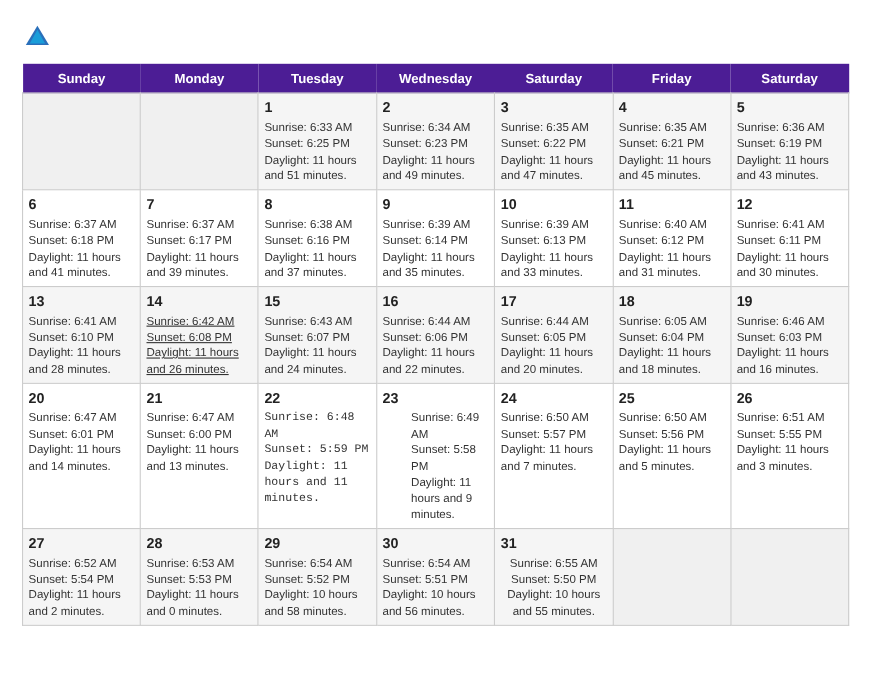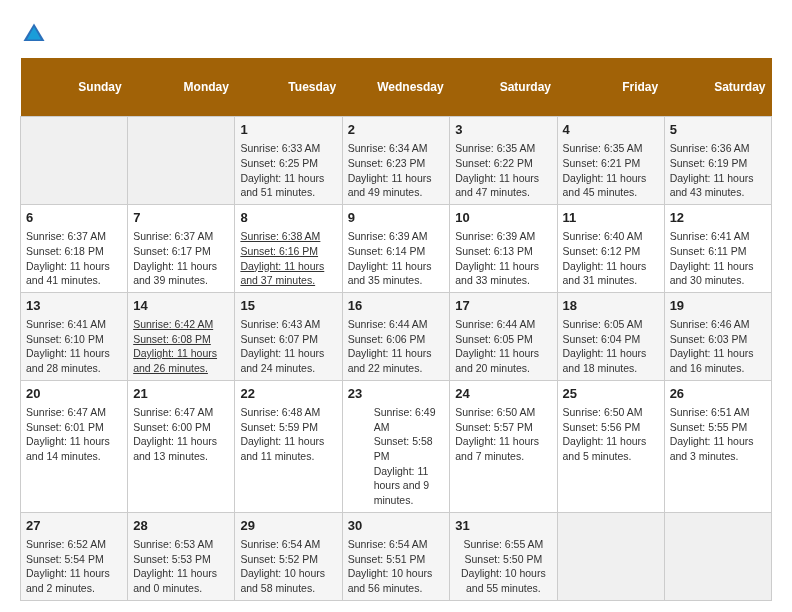--- a/index.html
+++ b/index.html
@@ -43,24 +43,24 @@
     .title-location {
       font-size: 16px;
       color: #444;
     }
     table {
       width: 100%;
       border-collapse: collapse;
       font-size: 11px;
     }
     thead tr th {
-      background-color: #a16207;
+      background-color: #4c1d95;
       color: #fff;
-      text-align: right;
-      padding: 22px 6px;
+      text-align: center;
+      padding: 6px 6px;
       font-size: 12px;
       font-weight: bold;
     }
     tbody tr td {
       border: 1px solid #ccc;
       vertical-align: top;
       padding: 4px 5px;
       width: 108px;
       min-height: 70px;
       color: #222;
@@ -161,21 +161,21 @@
 Daylight: 11 hours and 41 minutes.</div>
         </td>
         <td>
           <span class="day-number">7</span>
           <div class="day-info" style="white-space: pre-line;">Sunrise: 6:37 AM
 Sunset: 6:17 PM
 Daylight: 11 hours and 39 minutes.</div>
         </td>
         <td>
           <span class="day-number">8</span>
-          <div class="day-info" style="white-space: pre-line; text-decoration: underline;">Sunrise: 6:38 AM
+          <div class="day-info" style="white-space: pre-line;">Sunrise: 6:38 AM
 Sunset: 6:16 PM
 Daylight: 11 hours and 37 minutes.</div>
         </td>
         <td>
           <span class="day-number">9</span>
           <div class="day-info" style="white-space: pre-line;">Sunrise: 6:39 AM
 Sunset: 6:14 PM
 Daylight: 11 hours and 35 minutes.</div>
         </td>
         <td>
@@ -249,21 +249,21 @@
 Daylight: 11 hours and 14 minutes.</div>
         </td>
         <td>
           <span class="day-number">21</span>
           <div class="day-info" style="white-space: pre-line;">Sunrise: 6:47 AM
 Sunset: 6:00 PM
 Daylight: 11 hours and 13 minutes.</div>
         </td>
         <td>
           <span class="day-number">22</span>
-          <div class="day-info" style="white-space: pre-line;">Sunrise: 6:48 AM
+          <div class="day-info" style="white-space: pre-line; font-family: Liberation Mono, monospace;">Sunrise: 6:48 AM
 Sunset: 5:59 PM
 Daylight: 11 hours and 11 minutes.</div>
         </td>
         <td>
           <span class="day-number">23</span>
           <div class="day-info" style="white-space: pre-line; margin-left: 26px;">Sunrise: 6:49 AM
 Sunset: 5:58 PM
 Daylight: 11 hours and 9 minutes.</div>
         </td>
         <td>

